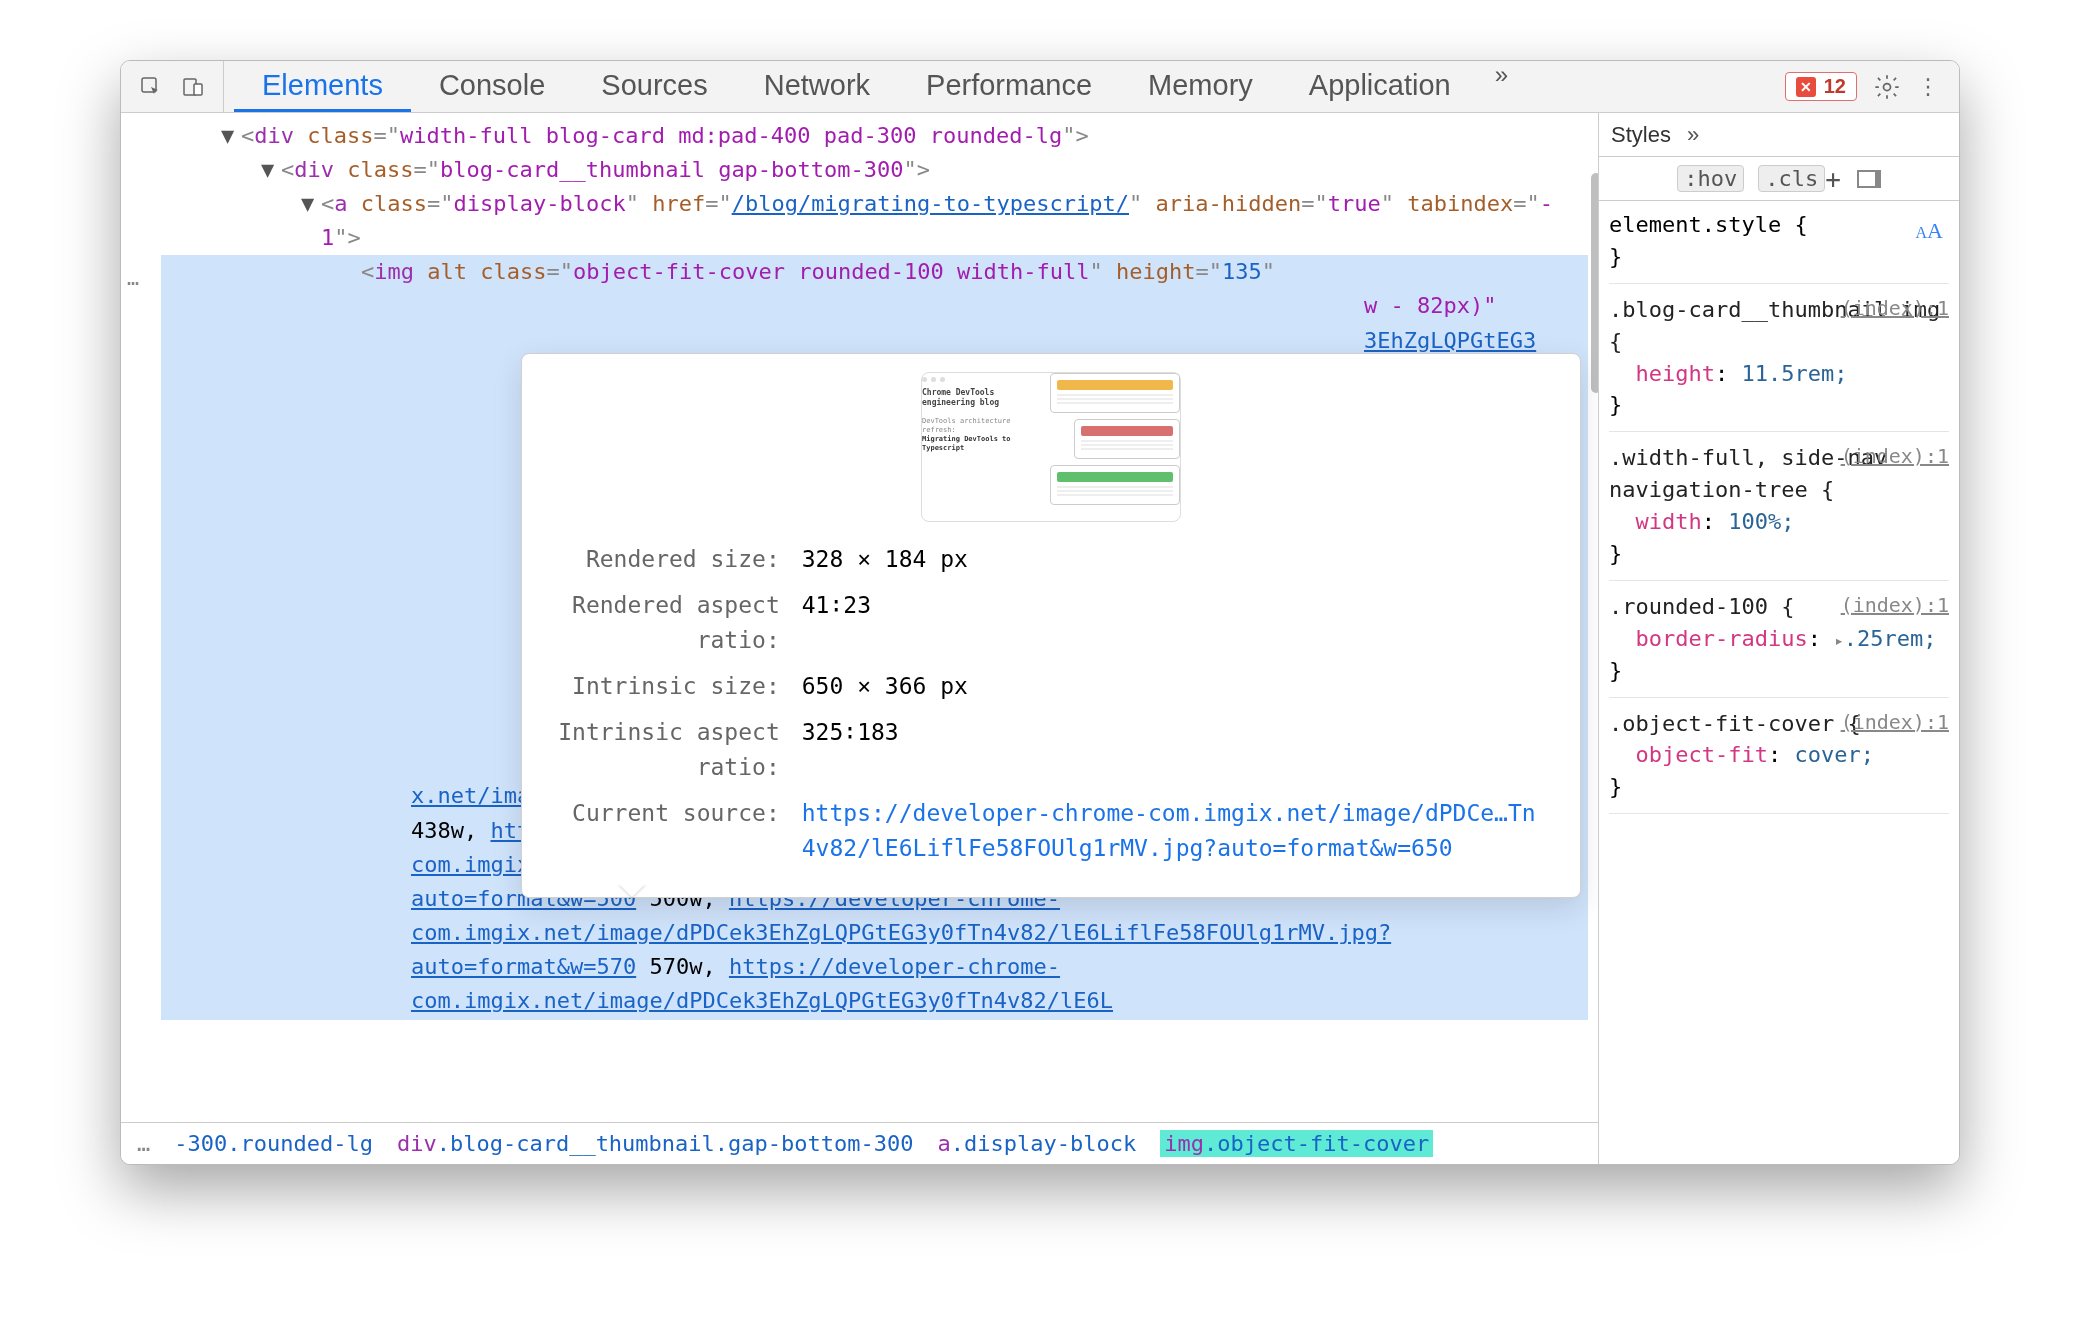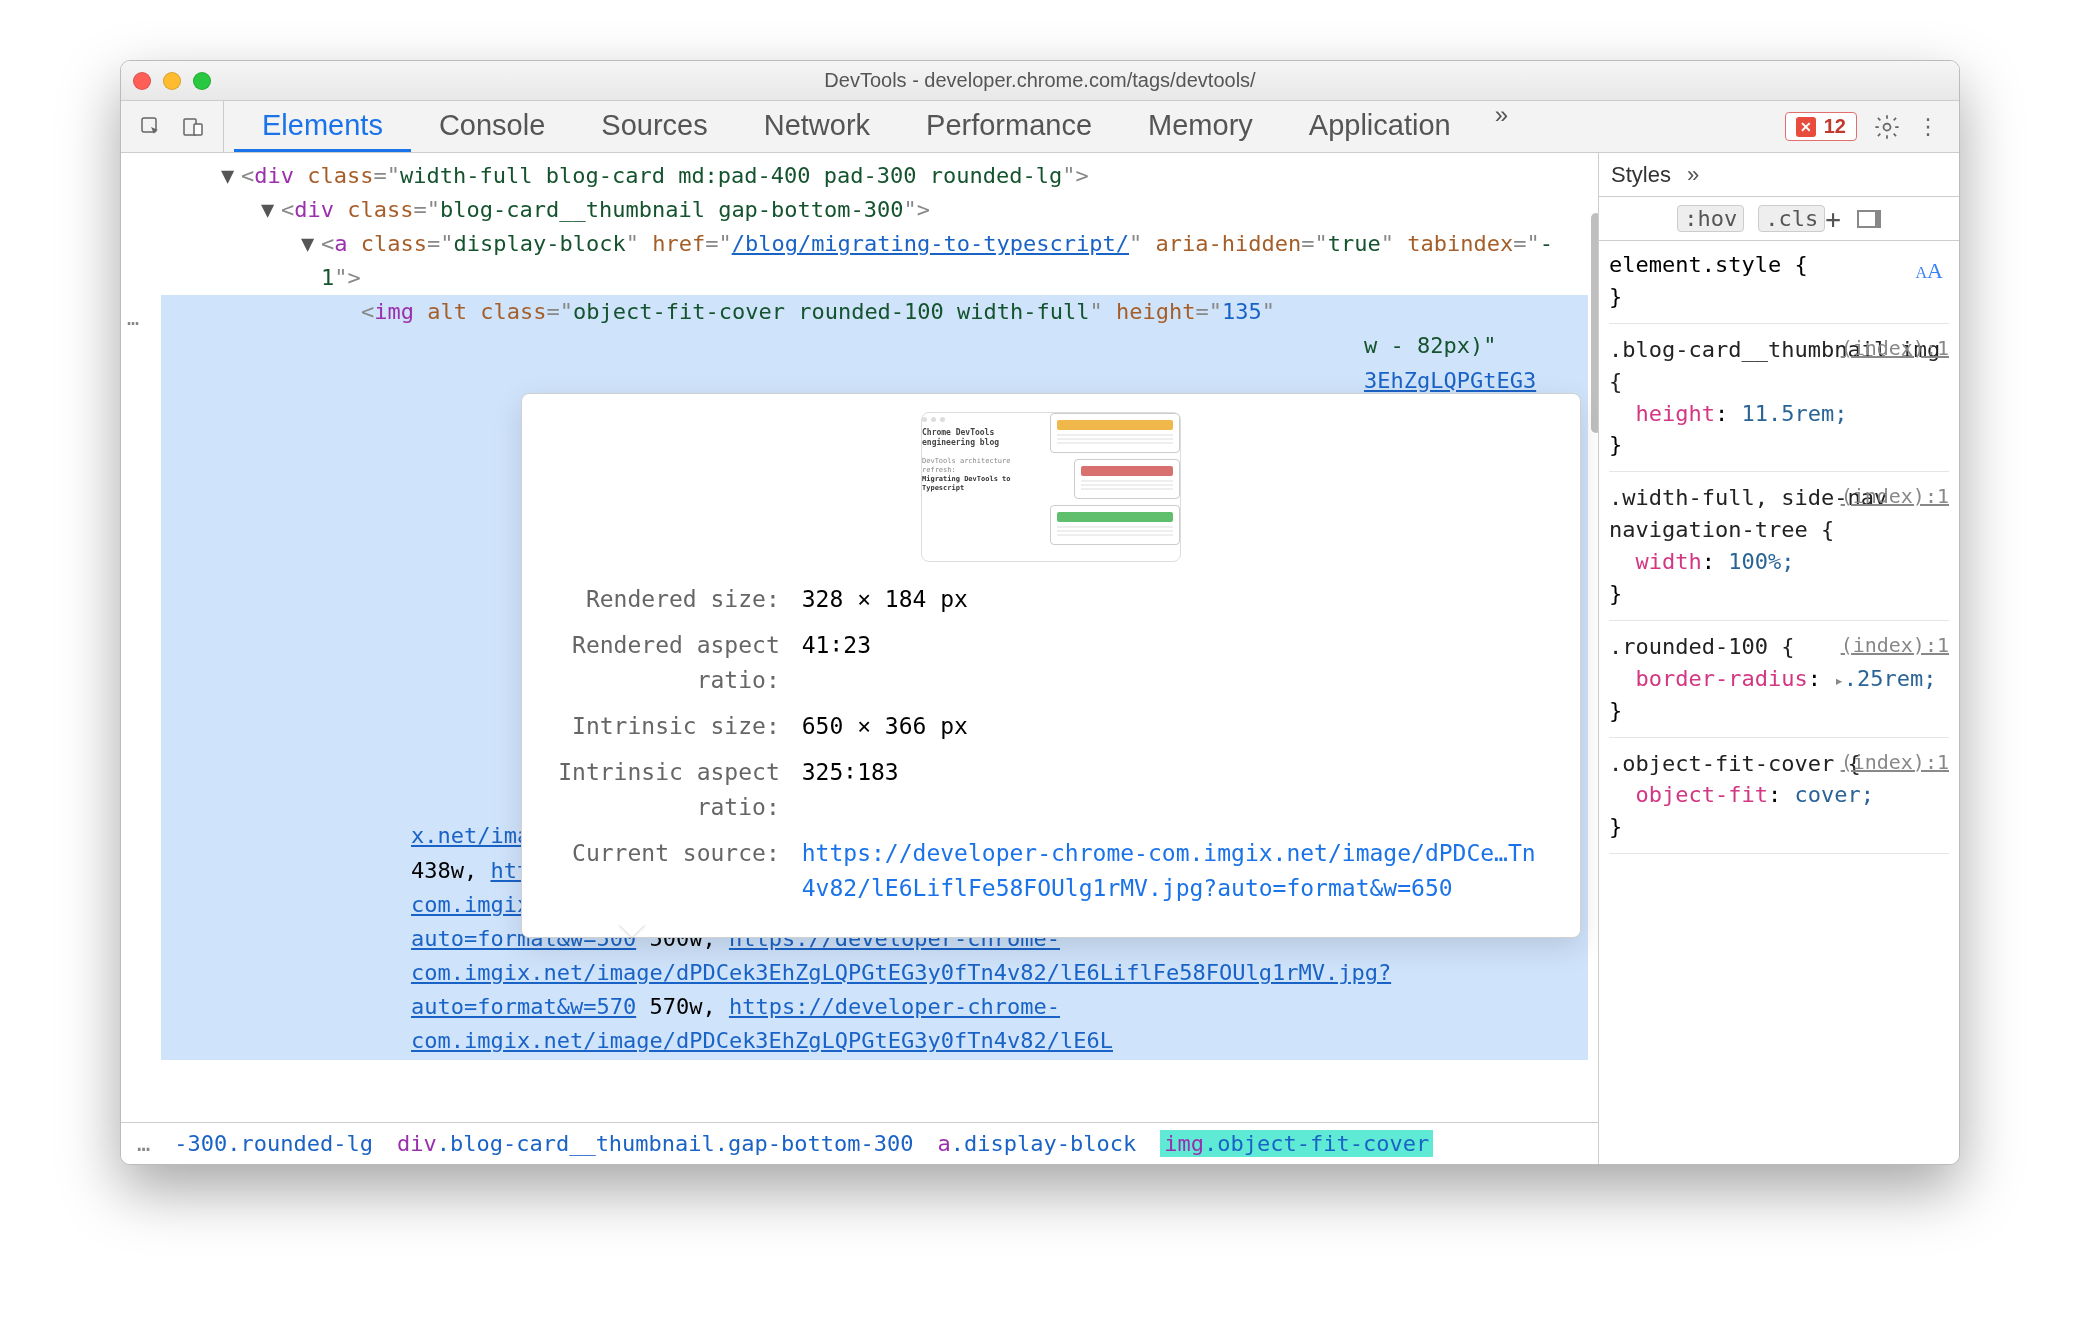--- a/index.html
+++ b/index.html
@@ -70,21 +70,21 @@
   .ellips { position:absolute; left:6px; top:155px; color:#888; font-size:20px;}
   .code-row { white-space:normal; word-break:break-all; }
   .indent1 { padding-left: 80px; }
   .indent2 { padding-left: 120px; }
   .indent3 { padding-left: 160px; }
   .tri { display:inline-block; width:18px; color:#555; position:absolute; margin-left:-20px;}
   .hl { background:#cfe3fb; }
   .t-pun { color:#888; }
   .t-tag { color:#9b2fae; }
   .t-attr { color:#a65e29; }
-  .t-val  { color:#14532d; }
+  .t-val  { color:#a21caf; }
   .t-link { color:#1a63c6; text-decoration: underline; }
   .t-num { color:#1a63c6; }
 
   .tooltip {
     position:absolute;
     left: 400px; top: 240px;
     width: 1060px;
     background:#fff;
     border:1px solid #d0d0d0;
     border-radius:8px;
@@ -145,28 +145,20 @@
   .src { position:absolute; right:0; top:0; color:#888; text-decoration:underline; font-size:20px;}
   .aa { position:absolute; right:6px; top:6px; color:#3b82f6; font-size:16px;}
   .triarrow{ color:#888; font-size:16px;}
   .scroll-ind{ position:absolute; right:-3px; top:60px; width:10px; height:220px; background:rgba(0,0,0,0.25); border-radius:5px;}
 </style>
 </head>
 <body>
 
 <div class="window">
 
-  <div class="titlebar">
-    <div class="traffic">
-      <span class="dot red"></span>
-      <span class="dot yellow"></span>
-      <span class="dot green"></span>
-    </div>
-    <div class="title">DevTools - developer.chrome.com/tags/devtools/</div>
-  </div>
 
   <div class="toolbar">
     <div class="tb-left">
       <svg viewBox="0 0 24 24">
           <rect x="3" y="3" width="14" height="14" rx="2"></rect>
           <path d="M12 12l7 3-3 1-1 3z" fill="#666" stroke="none"></path>
         </svg>
       <svg viewBox="0 0 24 24">
           <rect x="3" y="4" width="12" height="16" rx="1"></rect>
           <rect x="13" y="9" width="8" height="11" rx="1" fill="#fff"></rect>

